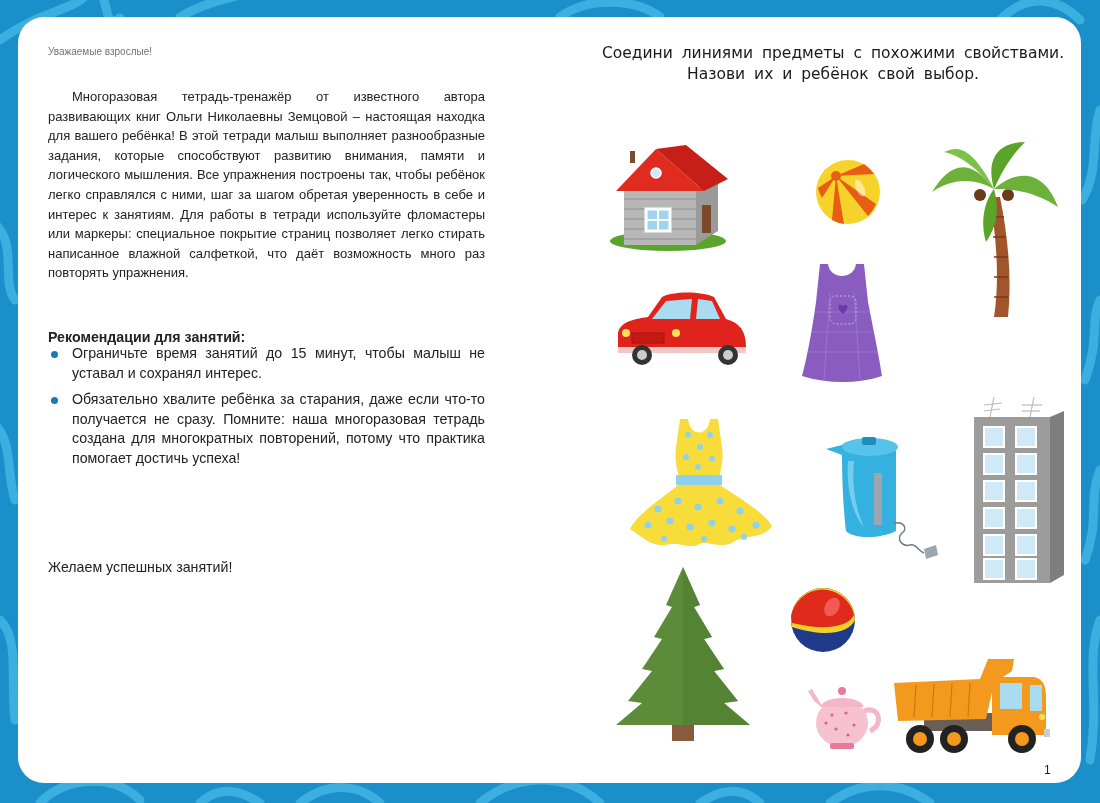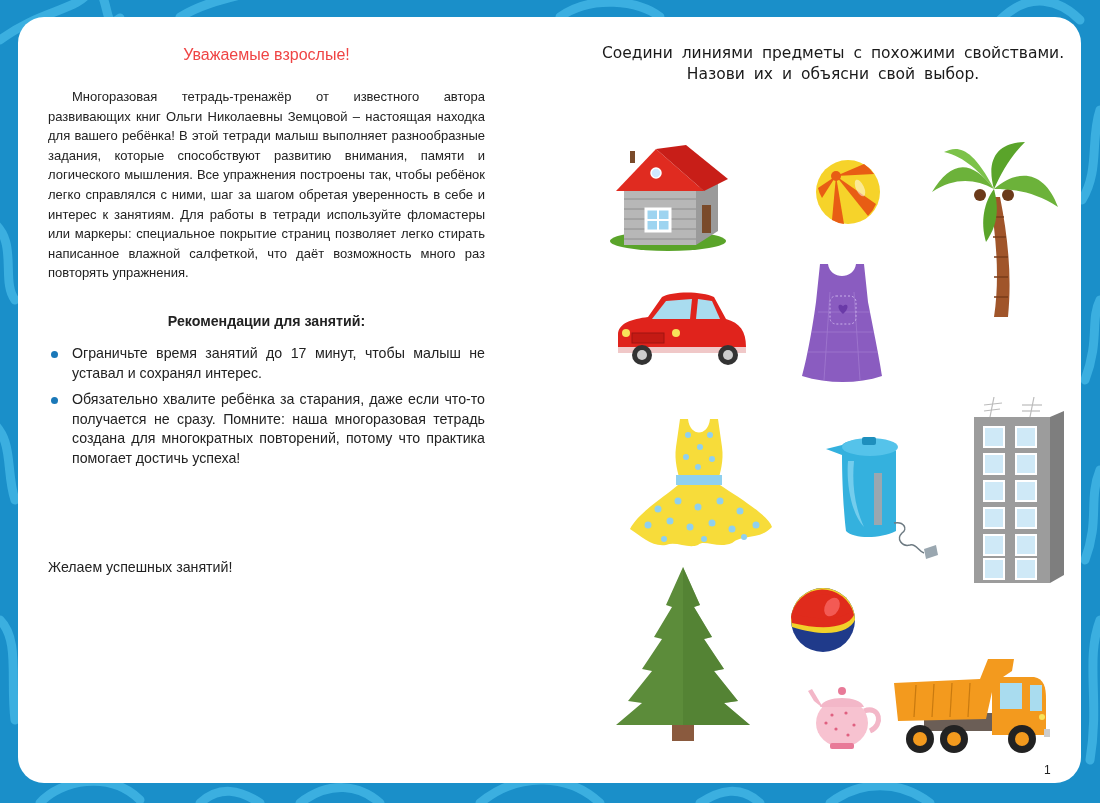--- a/index.html
+++ b/index.html
@@ -8,30 +8,30 @@
     background: #1a8fc9;
     font-family: "Liberation Sans", sans-serif;
   }
   .bg-swirls { position: absolute; left: 0; top: 0; width: 1100px; height: 803px; }
   .page {
     position: absolute; left: 18px; top: 17px; width: 1063px; height: 766px;
     background: #ffffff; border-radius: 26px;
   }
   .left { position: absolute; left: 30px; top: 0; width: 437px; }
   .title {
-    position: absolute; left: 0; top: 29px; width: 437px; text-align: center;
-    color: #ef4444; font-size: 16px;
+    position: absolute; left: 0; top: 29px; width: 437px; 
+    color: #737373; font-size: 10px;
   }
   .intro {
     position: absolute; left: 0; top: 70px; width: 437px;
     font-size: 13px; line-height: 19.6px; color: #222;
     text-align: justify; text-indent: 24px;
   }
   .rec-title {
-    position: absolute; left: 0; top: 296px; width: 437px; text-align: center;
+    position: absolute; left: 0; top: 312px; width: 437px; text-align: left;
     font-weight: bold; font-size: 14.2px; color: #222;
   }
   .recs { position: absolute; left: 0; top: 327px; width: 437px; margin: 0; padding: 0; list-style: none; }
   .recs li {
     position: relative; padding-left: 24px; font-size: 14.2px; line-height: 19.6px;
     color: #222; text-align: justify; margin-bottom: 7px;
   }
   .recs li .dot {
     position: absolute; left: 3px; top: 7px; width: 7px; height: 7px; border-radius: 50%;
     background: #1a78b8;
@@ -76,27 +76,27 @@
   </g>
 </svg>
 
 <div class="page">
 
   <div class="left">
     <div class="title">Уважаемые взрослые!</div>
     <div class="intro">Многоразовая тетрадь-тренажёр от известного автора развивающих книг Ольги Николаевны Земцовой – настоящая находка для вашего ребёнка! В этой тетради малыш выполняет разнообразные задания, которые способствуют развитию внимания, памяти и логического мышления. Все упражнения построены так, чтобы ребёнок легко справлялся с ними, шаг за шагом обретая уверенность в себе и интерес к занятиям. Для работы в тетради используйте фломастеры или маркеры: специальное покрытие страниц позволяет легко стирать написанное влажной салфеткой, что даёт возможность много раз повторять упражнения.</div>
     <div class="rec-title">Рекомендации для занятий:</div>
     <ul class="recs">
-      <li><span class="dot"></span><span>Ограничьте время занятий до 17 минут, чтобы малыш не уставал и сохранял интерес.</span></li>
+      <li><span class="dot"></span><span>Ограничьте время занятий до 15 минут, чтобы малыш не уставал и сохранял интерес.</span></li>
       <li><span class="dot"></span><span>Обязательно хвалите ребёнка за старания, даже если что-то получается не сразу. Помните: наша многоразовая тетрадь создана для многократных повторений, потому что практика помогает достичь успеха!</span></li>
     </ul>
     <div class="wish">Желаем успешных занятий!</div>
   </div>
 
-  <div class="task">Соедини линиями предметы с похожими свойствами. Назови их и объясни свой выбор.</div>
+  <div class="task">Соедини линиями предметы с похожими свойствами. Назови их и ребёнок свой выбор.</div>
 
   <svg class="item" style="left:588px;top:128px" width="132" height="110" viewBox="0 0 132 110">
     <ellipse cx="62" cy="96" rx="58" ry="10" fill="#5aa42a"></ellipse>
     <rect x="18" y="44" width="72" height="56" fill="#b7b7b7"></rect>
     <g stroke="#8e8e8e" stroke-width="1">
       <line x1="18" y1="54" x2="90" y2="54"></line>
         <line x1="18" y1="64" x2="90" y2="64"></line>
       <line x1="18" y1="74" x2="90" y2="74"></line>
         <line x1="18" y1="84" x2="90" y2="84"></line>
         <line x1="18" y1="94" x2="90" y2="94"></line>

